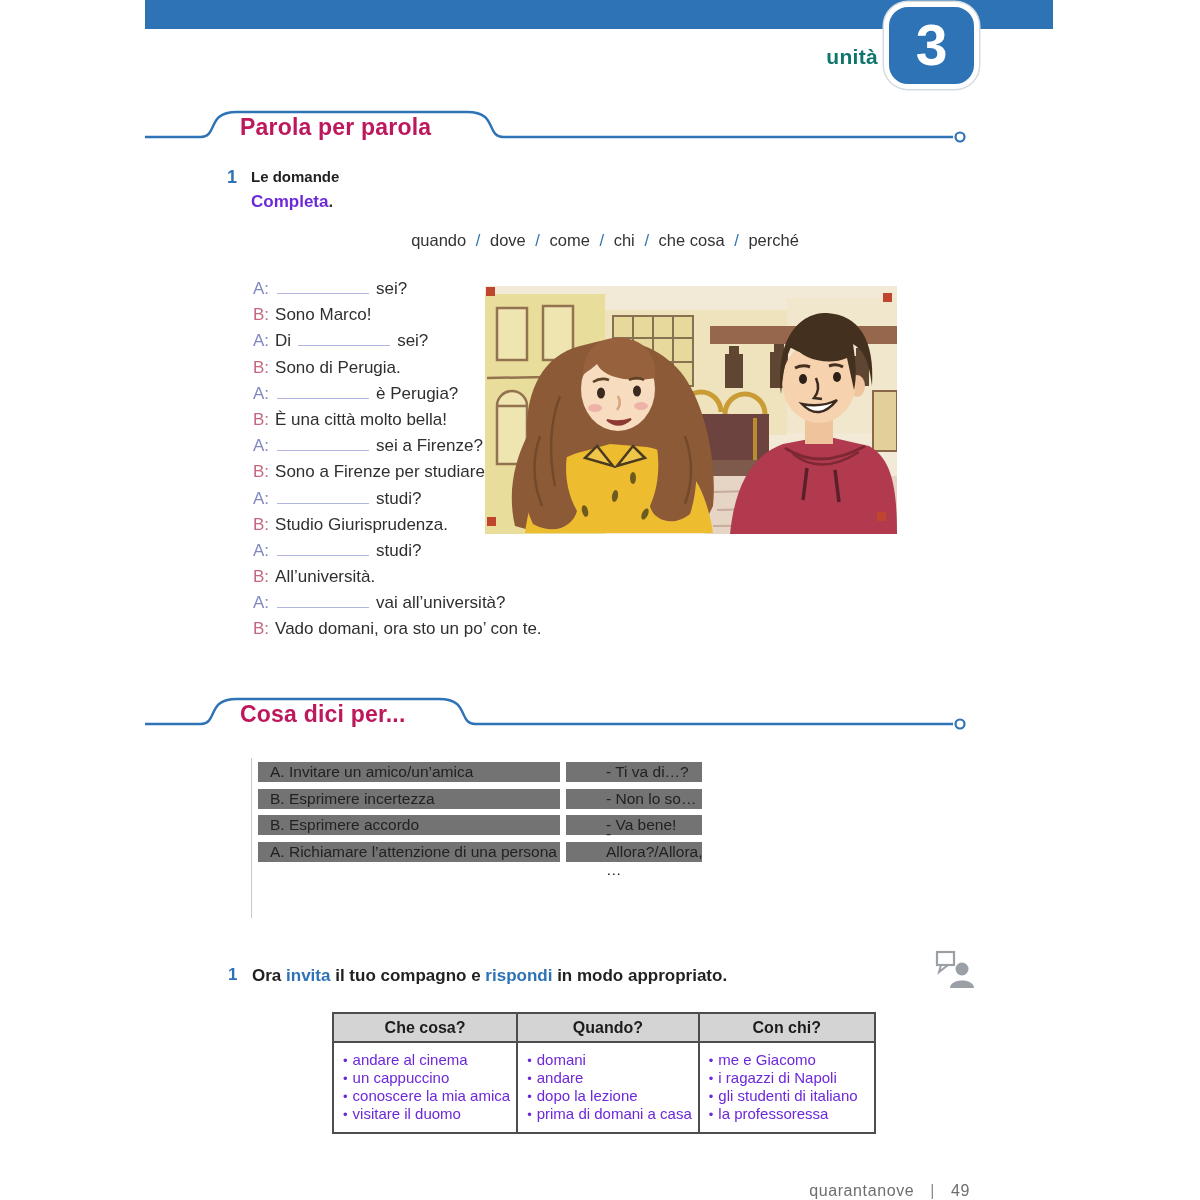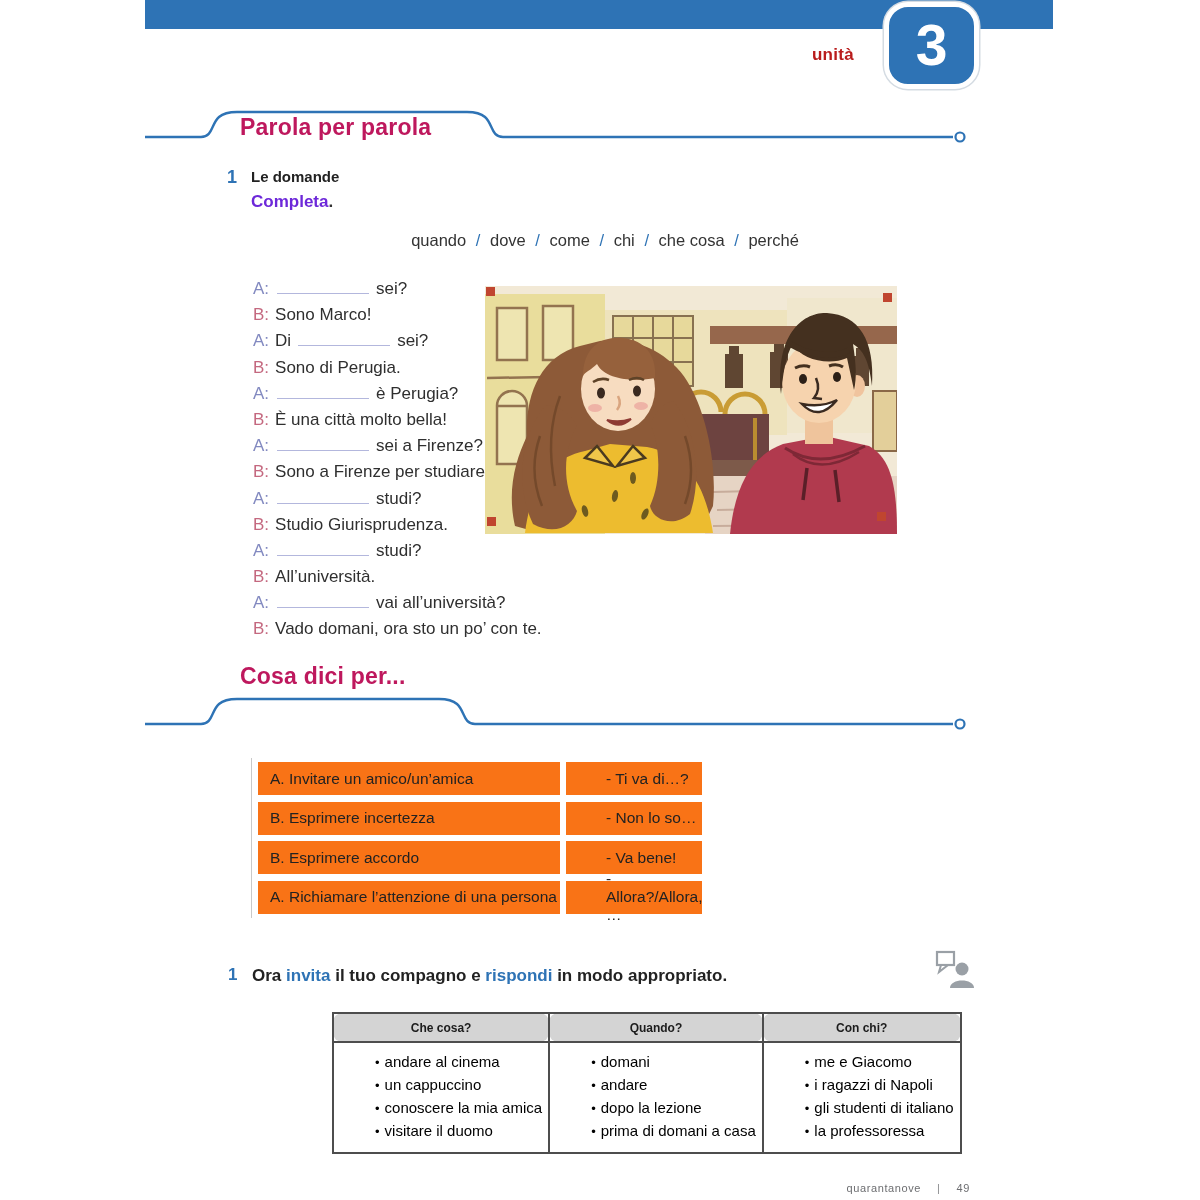--- a/index.html
+++ b/index.html
@@ -2,22 +2,22 @@
 <html><head>
 <meta charset="utf-8">
 <style>
   * { margin:0; padding:0; box-sizing:border-box; }
   html,body { background:#ffffff; }
   body { font-family:"Liberation Sans", sans-serif; }
   .page { position:relative; width:1200px; height:1200px; background:#ffffff; overflow:hidden; }
 
   
   .topbar { position:absolute; left:145px; top:0; width:908px; height:29px; background:#2e73b5; }
-  .unit-label { position:absolute; left:736px; top:45px; width:118px; text-align:right;
-                font-size:17px; font-weight:bold; color:#b91c1c; letter-spacing:.3px; }
+  .unit-label { position:absolute; left:760px; top:45px; width:118px; text-align:right;
+                font-size:21px; font-weight:bold; color:#0f766e; letter-spacing:.3px; }
   .unit-box { position:absolute; left:884px; top:2px; width:95px; height:87px; background:#2e73b5;
               border:5px solid #ffffff; border-radius:24px; box-shadow:0 0 0 1.5px #d4dbe2;
               display:flex; align-items:center; justify-content:center; z-index:5; }
   .unit-number { color:#ffffff; font-size:57px; font-weight:bold; line-height:1; }
 
   
   .sect-svg { position:absolute; left:145px; width:828px; height:42px; }
   .sect-title { position:absolute; left:240px; font-size:23px; font-weight:bold; color:#be185d; letter-spacing:.2px; }
 
   
@@ -43,41 +43,41 @@
   .blank { display:inline-block; width:92px; height:13px; margin:0 7px 0 2px;
            border-bottom:1.7px solid #b3b7dd; vertical-align:baseline; }
 
   
   .illo { position:absolute; left:485px; top:286px; width:412px; height:248px; }
 
   
   .match-vline { position:absolute; left:251px; top:758px; width:1px; height:160px; background:#c9c9c9; }
   .match { position:absolute; left:258px; top:762px; }
   .match-row { display:flex; gap:6px; margin-bottom:6.5px; }
-  .match-cell { background:#f97316; height:33px; display:flex; align-items:center;
+  .match-cell { background:#737373; height:20px; display:flex; align-items:center;
                 padding-left:12px; font-size:15.5px; color:#222222; }
   .match-left { width:302px; }
   .match-right { width:136px;padding-left:40px; }
 
   
   .ex2-text { position:absolute; left:252px; top:966px; font-size:17px; font-weight:bold; color:#222222;text-align:center; }
   .ex2-text .blue { color:#2e73b5; }
   .pair-icon { position:absolute; left:933px; top:947px; width:46px; height:46px; }
 
   
   .invite { position:absolute; left:332px; top:1012px; border-collapse:collapse; table-layout:fixed; }
   .invite th, .invite td { border:2px solid #4d4d4d; }
-  .invite th { height:29px; background:#d4d4d4; font-size:12px; font-weight:bold; color:#1c1c1c; text-align:center;border-radius:9px; }
+  .invite th { height:29px; background:#d4d4d4; font-size:16px; font-weight:bold; color:#1c1c1c; text-align:center; }
   .invite td { vertical-align:top; padding:8px 6px 9px 9px; background:#ffffff; }
   .col-a { width:182px; } .col-b { width:176px; } .col-c { width:176px; }
-  .tbl-item { font-size:15px; color:#000000; line-height:22px; white-space:nowrap;margin-left:32px; }
+  .tbl-item { font-size:15px; color:#6d28d9; line-height:17px; white-space:nowrap; }
   .tbl-item .bullet { margin-right:5px; font-size:13px; }
 
   
-  .footer { position:absolute; right:230px; top:1182px; font-size:11px; color:#6d6e71; letter-spacing:.6px; }
+  .footer { position:absolute; right:230px; top:1182px; font-size:16px; color:#6d6e71; letter-spacing:.6px; }
   .footer .sep { margin:0 16px; color:#8a8b8e; }
 </style>
 </head>
 <body>
 
 <div class="page">
 
   <div class="topbar"></div>
   <div class="unit-label">unità</div>
   <div class="unit-box">
@@ -231,21 +231,21 @@
       <rect x="398" y="7" width="9" height="9"></rect>
       <rect x="2" y="231" width="9" height="9"></rect>
       <rect x="392" y="226" width="9" height="9"></rect>
     </g>
   </svg>
 
   <svg class="sect-svg" style="top:690px;" viewBox="0 0 828 42">
     <path d="M 0 34 H 56 C 68 34, 66 21, 74 14 C 78 10.5, 85 9, 92 9 H 294 C 302 9, 308 10.5, 312 14 C 320 21, 318 34, 330 34 H 808" fill="none" stroke="#2e73b5" stroke-width="2.4"></path>
     <circle cx="815" cy="34" r="4.5" fill="#ffffff" stroke="#2e73b5" stroke-width="2.2"></circle>
   </svg>
-  <div class="sect-title" style="top:663px;">Cosa dici per...</div>
+  <div class="sect-title" style="top:701px;">Cosa dici per...</div>
 
   <div class="match-vline"></div>
   <div class="match">
     <div class="match-row">
       <div class="match-cell match-left">A. Invitare un amico/un’amica</div>
       <div class="match-cell match-right">- Ti va di…?</div>
     </div>
     <div class="match-row">
       <div class="match-cell match-left">B. Esprimere incertezza</div>
       <div class="match-cell match-right">- Non lo so…</div>

